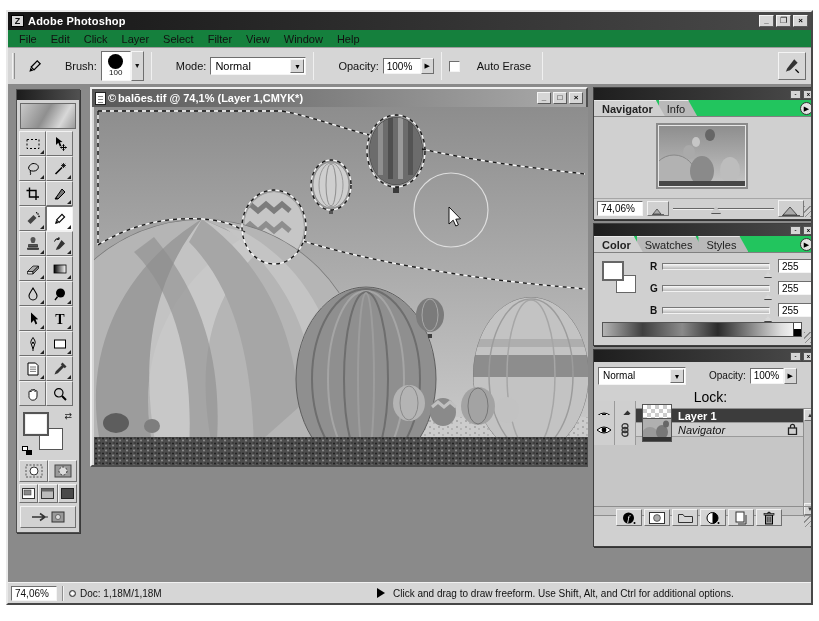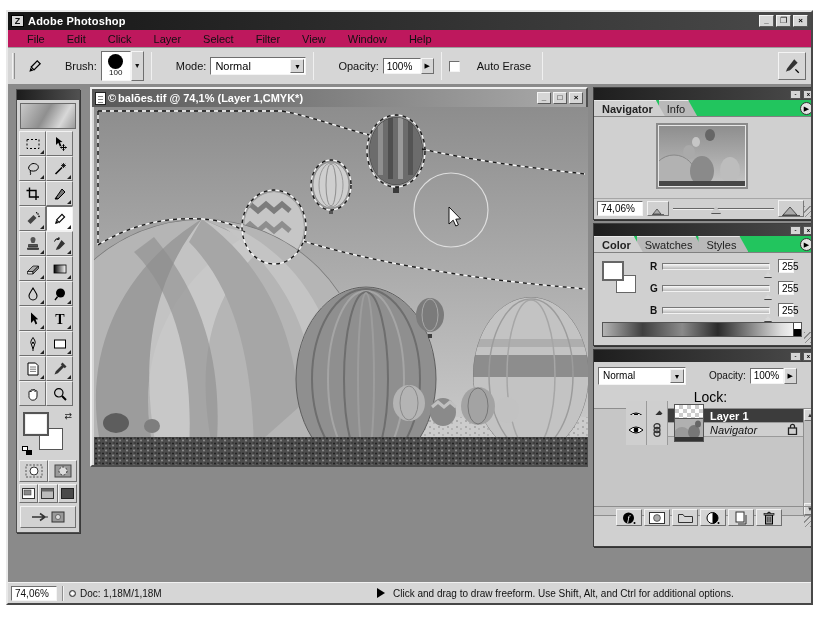--- a/index.html
+++ b/index.html
@@ -10,21 +10,21 @@
     border:2px solid;border-color:#e9e9e9 #474747 #474747 #e9e9e9;}
   
   .titlebar{height:18px;background:linear-gradient(90deg,#161616,#4a4a4a);display:flex;align-items:center;color:#fff;}
   .titlebar .logo{width:13px;height:12px;background:#d8d8d8;border:1px solid #000;margin:0 4px 0 3px;
     display:flex;align-items:center;justify-content:center;font-size:9px;color:#111;font-weight:bold;}
   .titlebar .ttl{font-size:11px;font-weight:bold;letter-spacing:.2px;}
   .winbtns{margin-left:auto;display:flex;gap:2px;padding-right:3px;}
   .wb{width:15px;height:12px;background:#d6d6d6;border:1px solid;border-color:#f4f4f4 #5a5a5a #5a5a5a #f4f4f4;
     font-size:8px;line-height:10px;text-align:center;color:#000;font-weight:bold;}
   
-  .menubar{height:18px;background:#be185d;border-bottom:1px solid #9c9c9c;display:flex;align-items:center;padding-left:12px;gap:8px;}
+  .menubar{height:18px;background:#15803d;border-bottom:1px solid #9c9c9c;display:flex;align-items:center;padding-left:4px;}
   .menu-item{font-size:11px;color:#111;padding:1px 7px;}
   
   .optionsbar{height:37px;background:#d6d6d6;border-bottom:1px solid #8a8a8a;display:flex;align-items:center;position:relative;}
   .grip{width:3px;height:26px;border-left:1px solid #f2f2f2;border-right:1px solid #8f8f8f;margin:0 3px 0 4px;}
   .sep{width:1px;height:28px;background:#9a9a9a;border-right:1px solid #f0f0f0;margin:0 7px;}
   .lbl{font-size:11px;color:#111;margin:0 4px;padding-left:13px;}
   .toolicon-box{width:26px;height:26px;display:flex;align-items:center;justify-content:center;margin-left:4px;}
   .brushprev{width:30px;height:30px;background:#fff;border:1px solid;border-color:#6e6e6e #f4f4f4 #f4f4f4 #6e6e6e;
     display:flex;flex-direction:column;align-items:center;justify-content:flex-start;}
   .brushprev .dot{width:15px;height:15px;border-radius:50%;background:#000;margin-top:2px;}
@@ -103,34 +103,34 @@
   .nav-track{position:absolute;left:0;right:0;top:6px;height:1px;background:#666;box-shadow:0 1px 0 #eee;}
   .nav-thumb{position:absolute;left:38%;top:4px;width:0;height:0;border-left:5px solid transparent;border-right:5px solid transparent;border-bottom:7px solid #c9c9c9;filter:drop-shadow(0 1px 0 #555);}
   
   .col-swatches{position:absolute;left:8px;top:8px;width:40px;height:42px;}
   .cfg{position:absolute;left:0;top:0;width:22px;height:20px;background:#fff;border:2px solid #666;}
   .cbg{position:absolute;left:14px;top:14px;width:20px;height:18px;background:#fff;border:1px solid #666;}
   .crow{position:absolute;left:56px;height:16px;display:flex;align-items:center;}
   .clabel{width:12px;font-size:10px;font-weight:bold;color:#111;}
   .ctrack{width:108px;height:7px;background:linear-gradient(#fafafa,#b9b9b9);border:1px solid;border-color:#777 #f2f2f2 #f2f2f2 #777;position:relative;}
   .cthumb{position:absolute;right:-3px;top:7px;width:0;height:0;border-left:4px solid transparent;border-right:4px solid transparent;border-bottom:6px solid #d8d8d8;filter:drop-shadow(0 1px 0 #444);}
-  .cval{width:16px;height:14px;margin-left:8px;}
+  .cval{width:42px;height:14px;margin-left:8px;}
   .ramp{position:absolute;left:8px;bottom:7px;width:200px;height:15px;border:1px solid #555;
     background:linear-gradient(90deg,#b4b4b4,#3f3f3f 20%,#8a8a8a 40%,#2b2b2b 58%,#787878 72%,#dedede 90%,#fff);}
   .ramp .wsq{position:absolute;right:0;top:0;width:8px;height:7px;background:#fff;border-left:1px solid #444;}
   .ramp .bsq{position:absolute;right:0;bottom:0;width:8px;height:7px;background:#000;border-left:1px solid #444;}
   
   .lay-controls{position:absolute;left:4px;top:4px;right:4px;height:19px;display:flex;align-items:center;}
   .lay-lock{position:absolute;left:15px;top:27px;right:4px;height:16px;display:flex;align-items:center;gap:3px;font-size:14px;flex-direction:column;}
   .lockicon{width:13px;height:12px;display:flex;align-items:center;justify-content:center;}
   .checker10{width:11px;height:10px;background:#fff;border:1px solid #777;
     background-image:linear-gradient(45deg,#999 25%,transparent 25%,transparent 75%,#999 75%),linear-gradient(45deg,#999 25%,transparent 25%,transparent 75%,#999 75%);
     background-size:6px 6px;background-position:0 0,3px 3px;}
   .laylist{position:absolute;left:0;top:46px;right:0;height:108px;background:#c6c6c6;border-top:1px solid #8e8e8e;border-bottom:1px solid #8e8e8e;}
-  .lrow{height:14px;display:flex;align-items:center;border-bottom:1px solid #9a9a9a;background:#cfcfcf;margin-left:32px;}
+  .lrow{height:14px;display:flex;align-items:center;border-bottom:1px solid #9a9a9a;background:#cfcfcf;}
   .lrow.sel{background:#3c3c3c;color:#fff;}
   .lcell{width:21px;height:30px;border-right:1px solid #9a9a9a;display:flex;align-items:center;justify-content:center;background:#cfcfcf;}
   .lthumb{width:30px;height:24px;border:1px solid #555;margin:0 6px;background:#fff;}
   .lthumb.checker{background-image:linear-gradient(45deg,#ccc 25%,transparent 25%,transparent 75%,#ccc 75%),linear-gradient(45deg,#ccc 25%,transparent 25%,transparent 75%,#ccc 75%);background-size:8px 8px;background-position:0 0,4px 4px;}
   .lname{font-size:11px;font-weight:bold;}
   .lname.it{font-style:italic;font-weight:normal;color:#111;}
   .llock{margin-left:auto;margin-right:18px;}
   .lscroll{position:absolute;right:0;top:0;bottom:0;width:13px;background:#c0c0c0;border-left:1px solid #8e8e8e;}
   .sarrow{width:12px;height:12px;background:#d4d4d4;border:1px solid;border-color:#f2f2f2 #707070 #707070 #f2f2f2;
     font-size:6px;line-height:11px;text-align:center;color:#333;}

